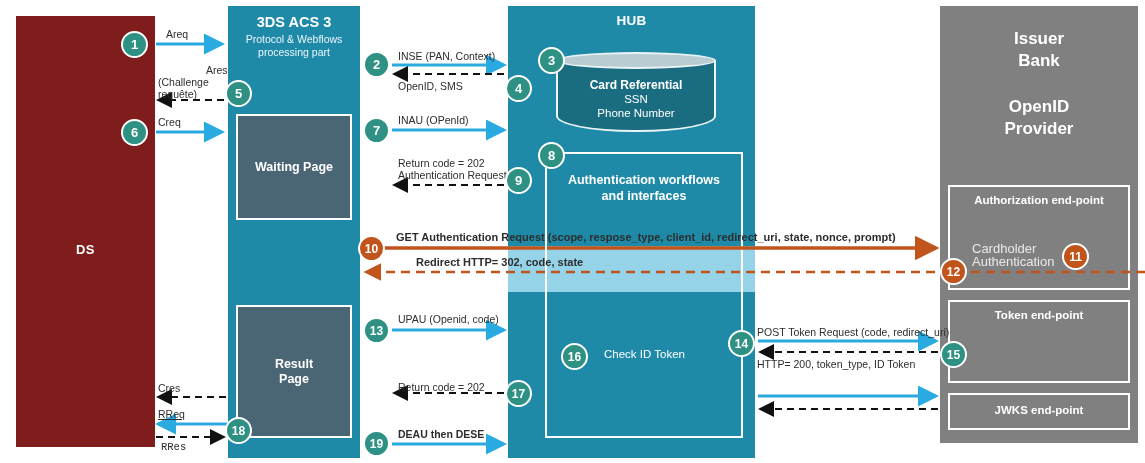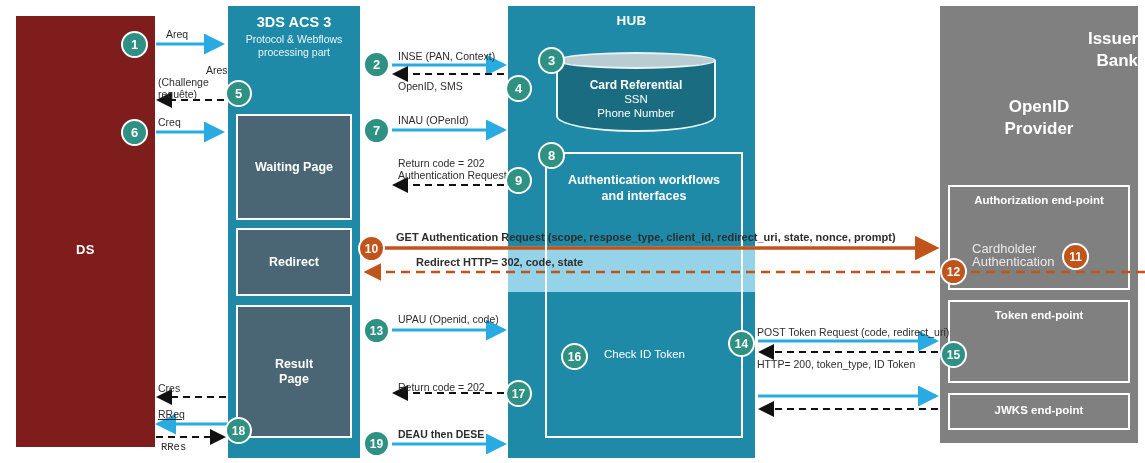--- a/index.html
+++ b/index.html
@@ -11,21 +11,21 @@
   .col-ds{left:16px;top:16px;width:139px;height:431px;background:#7f1d1d;}
   .col-acs{left:228px;top:6px;width:132px;height:452px;background:#1f8aa8;}
   .col-hub{left:508px;top:6px;width:247px;height:452px;background:#1f8aa8;}
   .col-bank{left:940px;top:6px;width:198px;height:437px;background:#808080;}
 
   .col-title{position:absolute;left:0;right:0;text-align:center;color:#fff;font-weight:bold;}
   .ds-title{top:226px;font-size:13px;letter-spacing:.4px;}
   .acs-title{top:8px;font-size:14.5px;}
   .acs-sub{position:absolute;left:0;right:0;top:27px;text-align:center;color:#eaf6fa;font-size:10.5px;line-height:12.5px;}
   .hub-title{top:7px;font-size:13.5px;letter-spacing:.3px;}
-  .bank-title{position:absolute;left:0;right:0;top:22px;text-align:right;color:#fff;font-weight:bold;font-size:17px;line-height:22px;}
+  .bank-title{position:absolute;left:0;right:0;top:22px;text-align:center;color:#fff;font-weight:bold;font-size:17px;line-height:22px;}
   .bank-title2{position:absolute;left:0;right:0;top:90px;text-align:center;color:#fff;font-weight:bold;font-size:17px;line-height:22px;}
 
   
   .pagebox{position:absolute;left:236px;box-sizing:border-box;background:#4a6573;border:2px solid #ffffff;
            color:#fff;font-weight:bold;font-size:12.5px;display:flex;align-items:center;justify-content:center;
            text-align:center;line-height:15px;width:116px;}
   .pb-wait{top:114px;height:106px;}
   .pb-redir{top:228px;height:68px;}
   .pb-result{top:305px;height:133px;}
 
@@ -95,21 +95,20 @@
       <div>Issuer</div>
       <div>Bank</div>
     </div>
     <div class="bank-title2">
       <div>OpenID</div>
       <div>Provider</div>
     </div>
   </div>
 
   <div class="pagebox pb-wait">Waiting Page</div>
-  <div class="pagebox pb-redir">Redirect</div>
   <div class="pagebox pb-result">
     <span>
       <span>Result</span><br>
       <span>Page</span>
     </span>
   </div>
 
   <div class="cyl">
     <div class="cyl-body"></div>
     <div class="cyl-top"></div>

